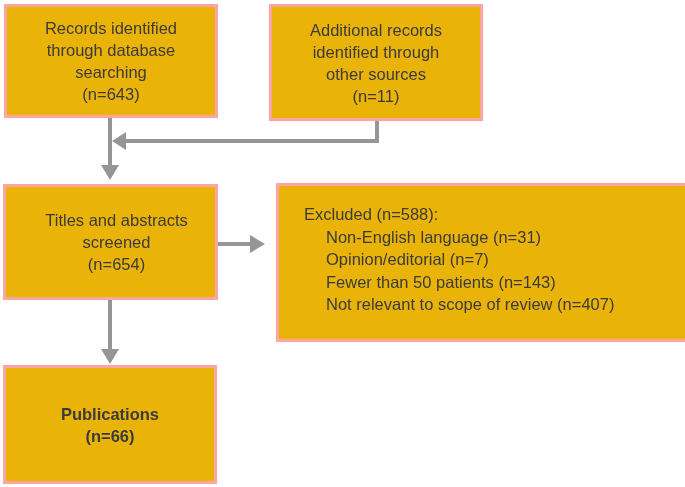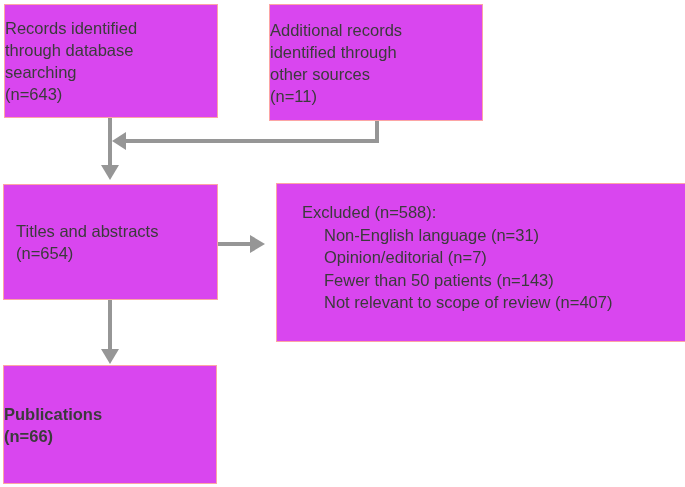--- a/index.html
+++ b/index.html
@@ -12,26 +12,26 @@
     width: 685px;
     height: 487px;
     background: #ffffff;
     font-family: "Liberation Sans", sans-serif;
     color: #3b3b3b;
     overflow: hidden;
   }
   .fbox {
     position: absolute;
     box-sizing: border-box;
-    border: 1px solid #fca5a5;
-    background: #d946ef;
+    border: 3px solid #fca5a5;
+    background: #eab308;
     display: flex;
     flex-direction: column;
     justify-content: center;
-    align-items: flex-start;
+    align-items: center;
     text-align: center;
     font-size: 16.5px;
     line-height: 22px;
   }
   #box-records    { left: 4px;   top: 4px;   width: 214px; height: 114px; }
   #box-additional { left: 269px; top: 4px;   width: 214px; height: 117px; }
   #box-screened   { left: 3px;   top: 184px; width: 215px; height: 116px; padding-left: 12px; }
   #box-included   { left: 3px;   top: 365px; width: 214px; height: 119px; font-weight: bold; }
   #box-excluded {
     left: 268px; top: 183px; width: 415px; height: 159px;
@@ -99,20 +99,21 @@
 
   <div class="aline" id="a1-line"></div>
   <div class="ahead" id="a1-head"></div>
 
   <div class="aline" id="a2-vline"></div>
   <div class="aline" id="a2-hline"></div>
   <div class="ahead" id="a2-head"></div>
 
   <div class="fbox" id="box-screened">
     <div>Titles and abstracts</div>
+    <div>screened</div>
     <div>(n=654)</div>
   </div>
 
   <div class="aline" id="a3-line"></div>
   <div class="ahead" id="a3-head"></div>
 
   <div class="fbox" id="box-excluded">
     <div>Excluded (n=588):</div>
     <div class="excluded-item">Non-English language (n=31)</div>
     <div class="excluded-item">Opinion/editorial (n=7)</div>

